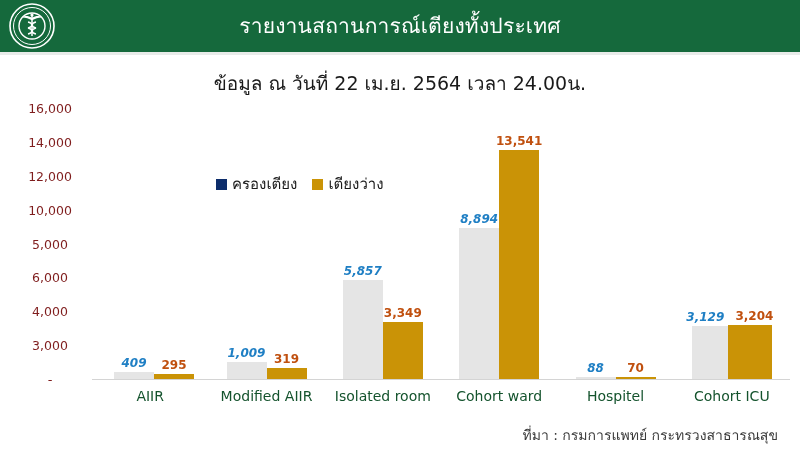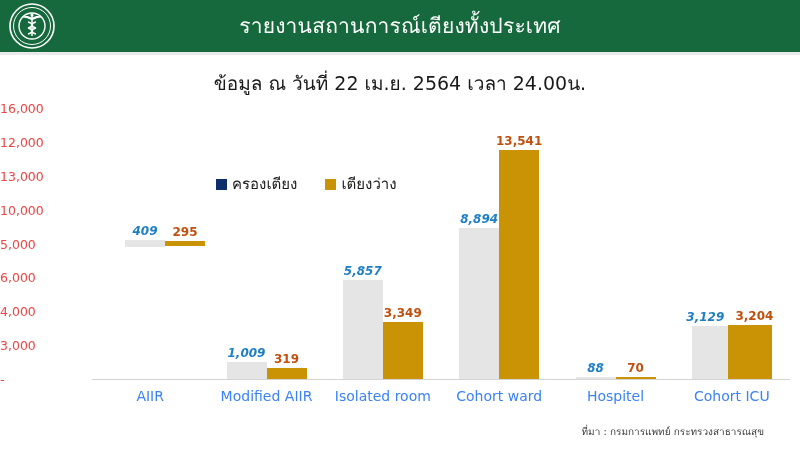--- a/index.html
+++ b/index.html
@@ -73,25 +73,25 @@
   }
   .axis-baseline {
     position: absolute;
     left: 92px; top: 379px;
     width: 698px; height: 1px;
     background: #d4d4d4;
   }
 
   .ytick {
     position: absolute;
-    right: 14px;
+    right: 0;
     width: 72px;
-    text-align: left;
+    text-align: center;
     font-size: 12.5px;
-    color: #ef4444;
+    color: #7f1d1d;
     transform: translateY(-50%);
     white-space: nowrap;
   }
   .ytick-zero { font-size: 13px; }
 
   .ytick-rail {
     position: absolute;
     left: 8px; top: 100px;
     width: 78px; height: 290px;
   }
@@ -125,45 +125,45 @@
 
   
   .bar-label.shift-left  { transform: translateX(-62%); }
   .bar-label.shift-right { transform: translateX(-38%); }
 
   .xlabel {
     position: absolute;
     top: 388px;
     text-align: center;
     font-size: 14px;
-    color: #3b82f6;
+    color: #14532d;
     white-space: nowrap;
     transform: translateX(-50%);
   }
 
   
   .legend {
     position: absolute;
     left: 216px; top: 172px;
     display: flex;
     align-items: center;
-    gap: 28px;
+    gap: 15px;
     font-size: 15px;
     color: #1a1a1a;
   }
   .legend-item { display: flex; align-items: center; gap: 5px; white-space: nowrap; }
   .legend-swatch { width: 11px; height: 11px; display: inline-block; }
   .legend-swatch.occupied { background: #0d2d6b; }
   .legend-swatch.vacant   { background: #ca9306; }
 
   
   .source {
     position: absolute;
-    right: 36px; top: 424px;
-    font-size: 10px;
+    right: 22px; top: 424px;
+    font-size: 14px;
     color: #3a3a3a;
     white-space: nowrap;
   }
 </style>
 </head>
 <body>
 
 <div class="header">
   <div class="logo-wrap">
     <svg class="logo-svg" width="48" height="48" viewBox="0 0 48 48" aria-hidden="true">
@@ -182,33 +182,33 @@
     </svg>
   </div>
   <div class="header-title">รายงานสถานการณ์เตียงทั้งประเทศ</div>
 </div>
 <div class="header-underline"></div>
 
 <div class="subtitle">ข้อมูล ณ วันที่ 22 เม.ย. 2564 เวลา 24.00น.</div>
 
 <div class="ytick-rail" id="ytick-rail">
     <div class="ytick" style="top: 8px;">16,000</div>
-    <div class="ytick" style="top: 41.875px;">12,000</div>
-    <div class="ytick" style="top: 75.75px;">13,000</div>
+    <div class="ytick" style="top: 41.875px;">14,000</div>
+    <div class="ytick" style="top: 75.75px;">12,000</div>
     <div class="ytick" style="top: 109.625px;">10,000</div>
     <div class="ytick" style="top: 143.5px;">5,000</div>
     <div class="ytick" style="top: 177.375px;">6,000</div>
     <div class="ytick" style="top: 211.25px;">4,000</div>
     <div class="ytick" style="top: 245.125px;">3,000</div>
     <div class="ytick ytick-zero" style="top: 279px;">-</div>
   </div>
 
 <div class="chart">
   <div class="plot" id="plot-area">
-      <div class="group" style="left: 33px; width: 80px; height: 271px; align-items: center;">
+      <div class="group" style="left: 22px; width: 80px; height: 271px;">
         <div class="bar occupied" style="height: 6.92744px;">
           <span class="bar-label">409</span>
         </div>
         <div class="bar vacant" style="height: 4.99656px;">
           <span class="bar-label">295</span>
         </div>
       </div>
       <div class="group" style="left: 134.5px; width: 80px; height: 271px;">
         <div class="bar occupied" style="height: 17.0899px;">
           <span class="bar-label">1,009</span>

